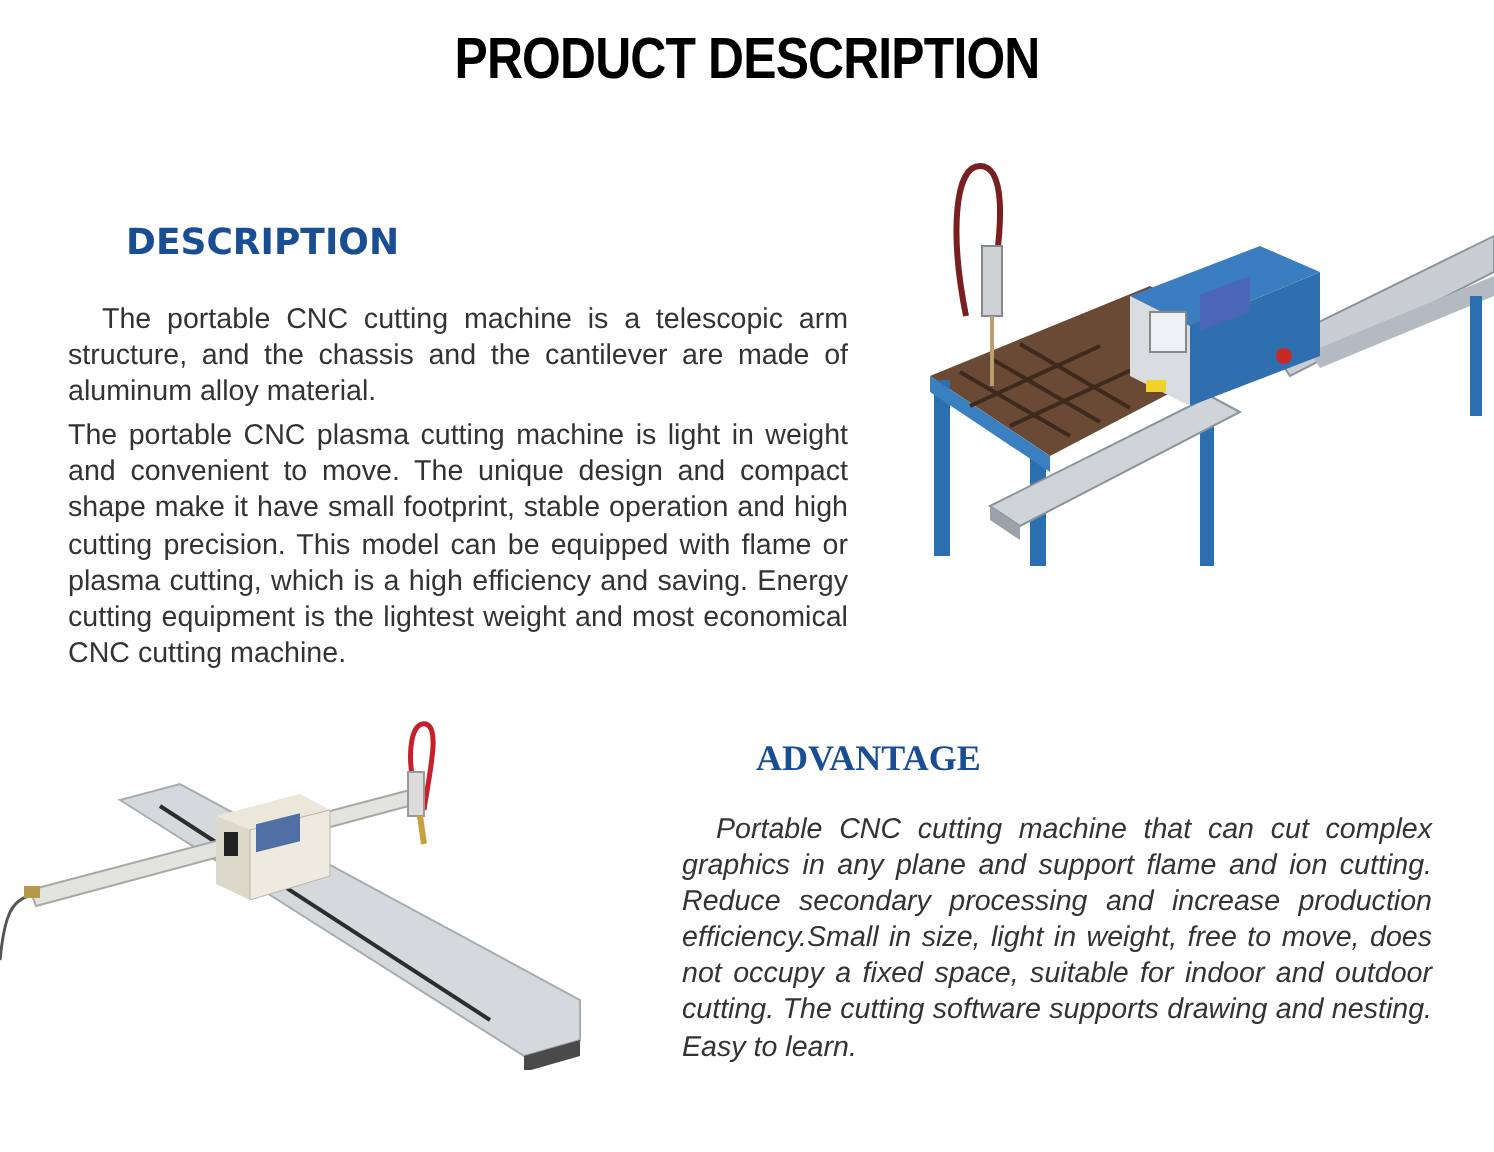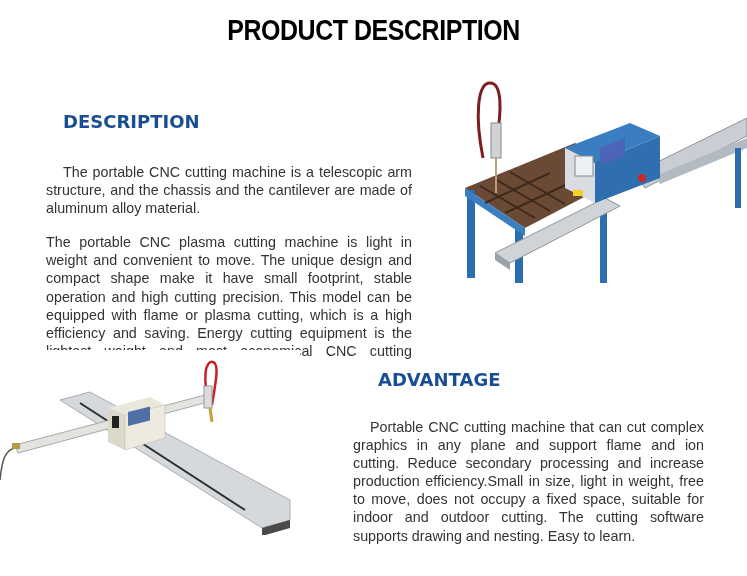--- a/index.html
+++ b/index.html
@@ -1,20 +1,20 @@
 <!DOCTYPE html>
 <html><head>
 <meta charset="utf-8">
 <style>
   html, body { margin:0; padding:0; background:#ffffff; }
   body { width:747px; height:576px; position:relative; overflow:hidden; font-family:"Liberation Sans", sans-serif; color:#2b2b2b; }
   .page-title { position:absolute; left:0; width:747px; top:14px; text-align:center; font-family:"Liberation Sans", sans-serif; font-weight:bold; font-size:29px; letter-spacing:-0.5px; color:#000; transform:scaleX(0.86); transform-origin:center; }
   .section-title { position:absolute; font-family:"DejaVu Sans", sans-serif; font-weight:bold; font-size:18px; color:#1a4e94; letter-spacing:0px;margin-left:33px; }
   .para { position:absolute; font-size:14.3px; line-height:18.1px; color:#333; text-align:justify; }
-  .para p { margin:16px; }
+  .para p { margin:4px; }
   .indent { text-indent:17px; }
   .photo { position:absolute; }
 </style>
 </head>
 <body>
 
 <div class="page-title">PRODUCT DESCRIPTION</div>
 
 <div class="section-title" style="left:30px; top:111px;">DESCRIPTION</div>
 
@@ -77,17 +77,17 @@
   <polygon points="108,58 125,65 125,100 108,92" fill="#dcd8ca"></polygon>
   <polygon points="125,65 165,55 165,88 125,100" fill="#eeeadf" stroke="#b8b4a6" stroke-width="0.5"></polygon>
   <rect x="128" y="60" width="22" height="14" fill="#4f6fa5" transform="skewY(-14) translate(0,34)"></rect>
   <rect x="112" y="66" width="7" height="12" fill="#222"></rect>
 
   <path d="M210,55 C202,30 205,10 213,12 C220,14 215,35 212,55" fill="none" stroke="#c8202a" stroke-width="2.5"></path>
   <rect x="204" y="36" width="8" height="22" fill="#dcdcdc" stroke="#999"></rect>
   <line x1="210" y1="58" x2="212" y2="72" stroke="#c7a13e" stroke-width="3"></line>
 </svg>
 
-<div class="section-title" style="left:345px; top:369px;">ADVANTAGE</div>
+<div class="section-title" style="left:345px; top:369px;font-family:Liberation Serif, serif;">ADVANTAGE</div>
 
-<div class="para" style="left:337px; top:402px; width:383px;">
+<div class="para" style="left:337px; top:402px; width:383px;font-style:italic;">
   <p class="indent">Portable CNC cutting machine that can cut complex graphics in any plane and support flame and ion cutting. Reduce secondary processing and increase production efficiency.Small in size, light in weight, free to move, does not occupy a fixed space, suitable for indoor and outdoor cutting. The cutting software supports drawing and nesting. Easy to learn.</p>
 </div>
 
 </body></html>

